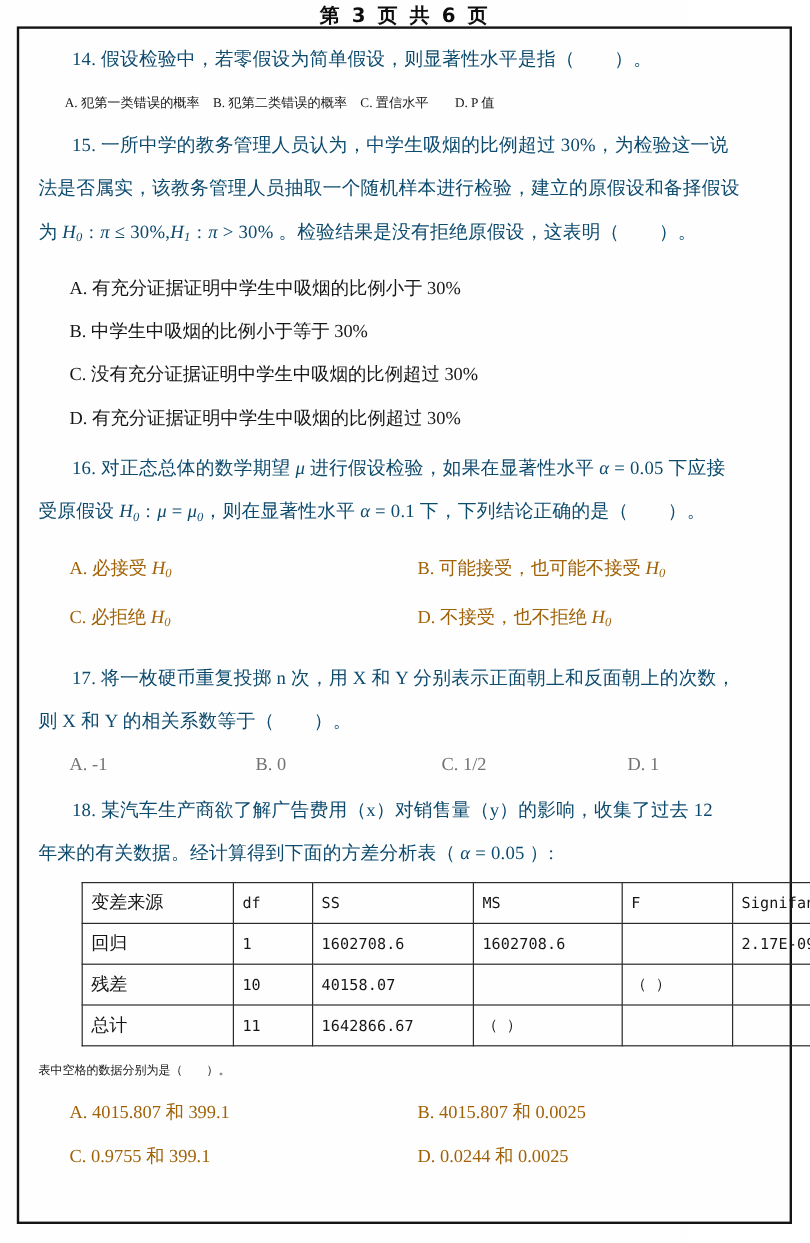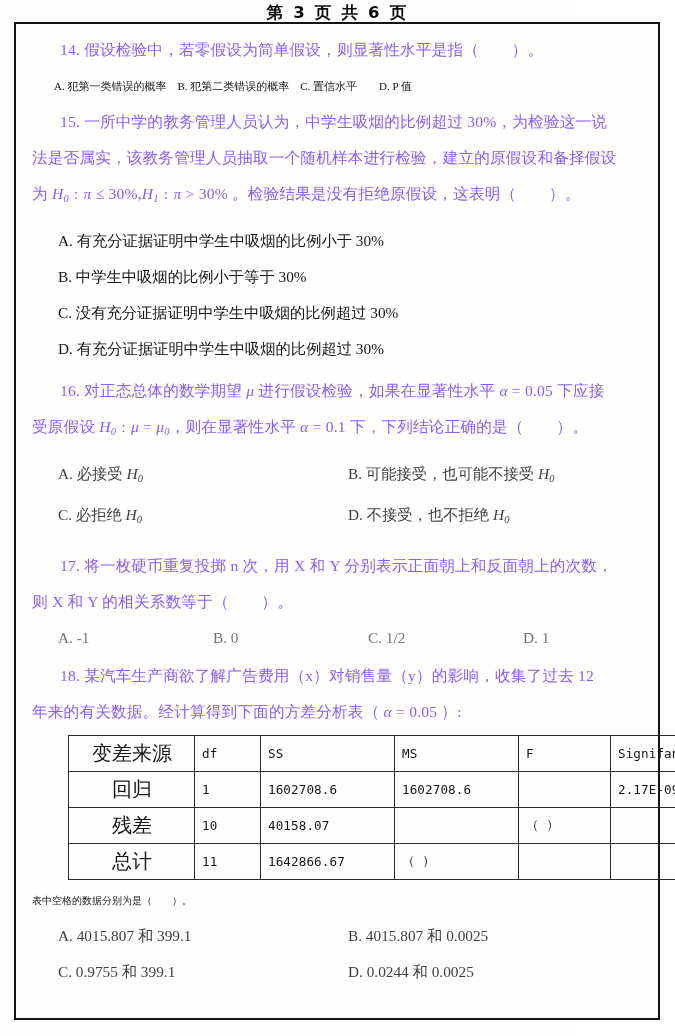--- a/index.html
+++ b/index.html
@@ -57,39 +57,39 @@
     box-sizing: border-box;
   }
 
   
   .q-block { margin: 0; }
 
   .q-line {
     font-size: 15.6px;
     line-height: 36px;
     white-space: pre-wrap;
-    color: #8b5cf6;
+    color: #0c4a6e;
     letter-spacing: 0.2px;
   }
   .q-line.indent { text-indent: 28px; }
 
   .opt-line {
     font-size: 15.3px;
     line-height: 36px;
     padding-left: 26px;
     white-space: pre-wrap;
     color: #161616;
   }
 
   .opt-row {
     display: flex;
     font-size: 15.3px;
     line-height: 36px;
     padding-left: 26px;
-    color: #404040;
+    color: #a16207;
   }
   .opt-row .cell-a { width: 290px; flex: 0 0 290px; }
   .opt-row .cell-b { flex: 1 1 auto; }
 
   .opt-row4 {
     display: flex;
     font-size: 15.3px;
     line-height: 36px;
     padding-left: 26px;
     color: #737373;
@@ -150,22 +150,21 @@
   table.anova .col-ms  { width: 110px; }
   table.anova .col-f   { width: 78px;  }
   table.anova .col-sig { width: 106px; }
   table.anova .mono {
     font-family: "DejaVu Sans Mono", "Liberation Mono", monospace;
     font-size: 12.6px;
     letter-spacing: 0.1px;
   }
   table.anova .cjk {
     font-family: "DejaVu Sans", "Liberation Sans", sans-serif;
-    font-size: 20px;
-    text-align: center;
+    font-size: 15px;
   }
 
   .after-table {
     font-size: 10px;
     line-height: 34px;
     padding-top: 2px;
     white-space: pre-wrap;
     color: #161616;
   }
 

